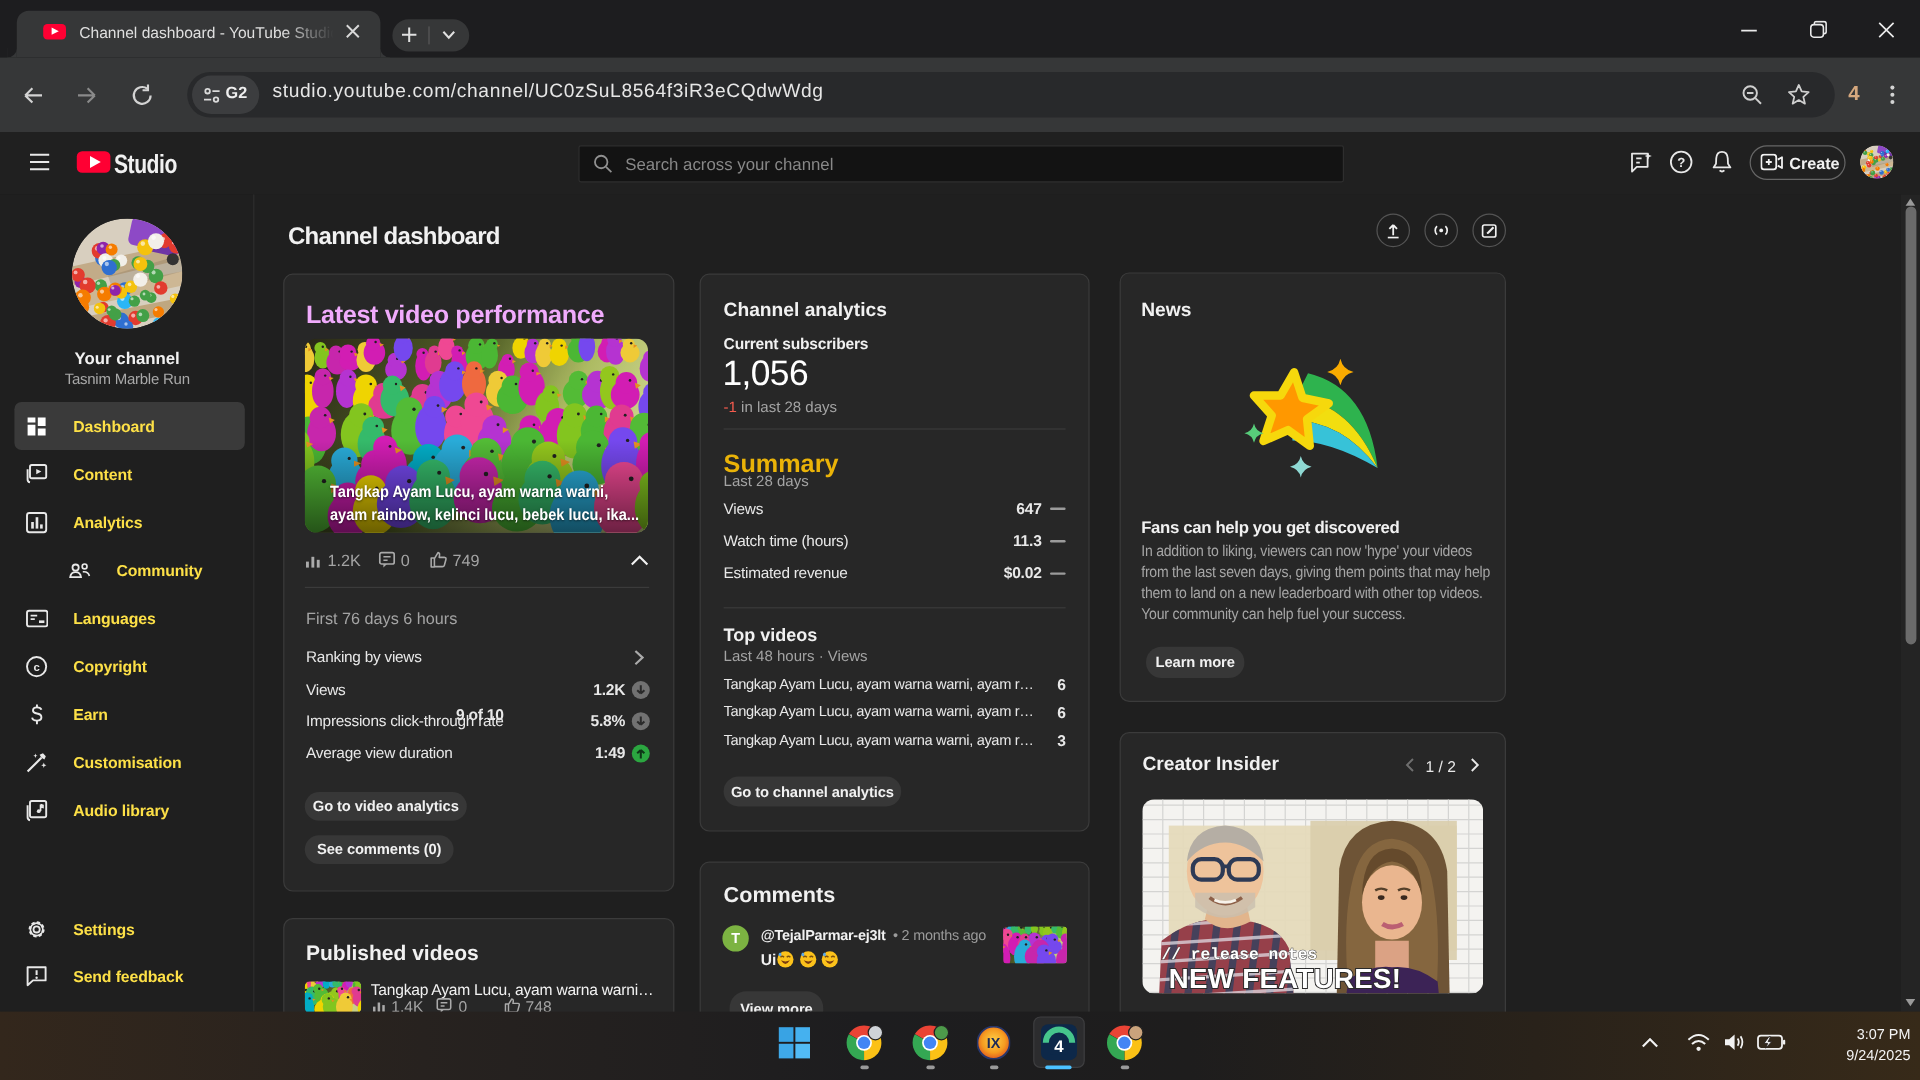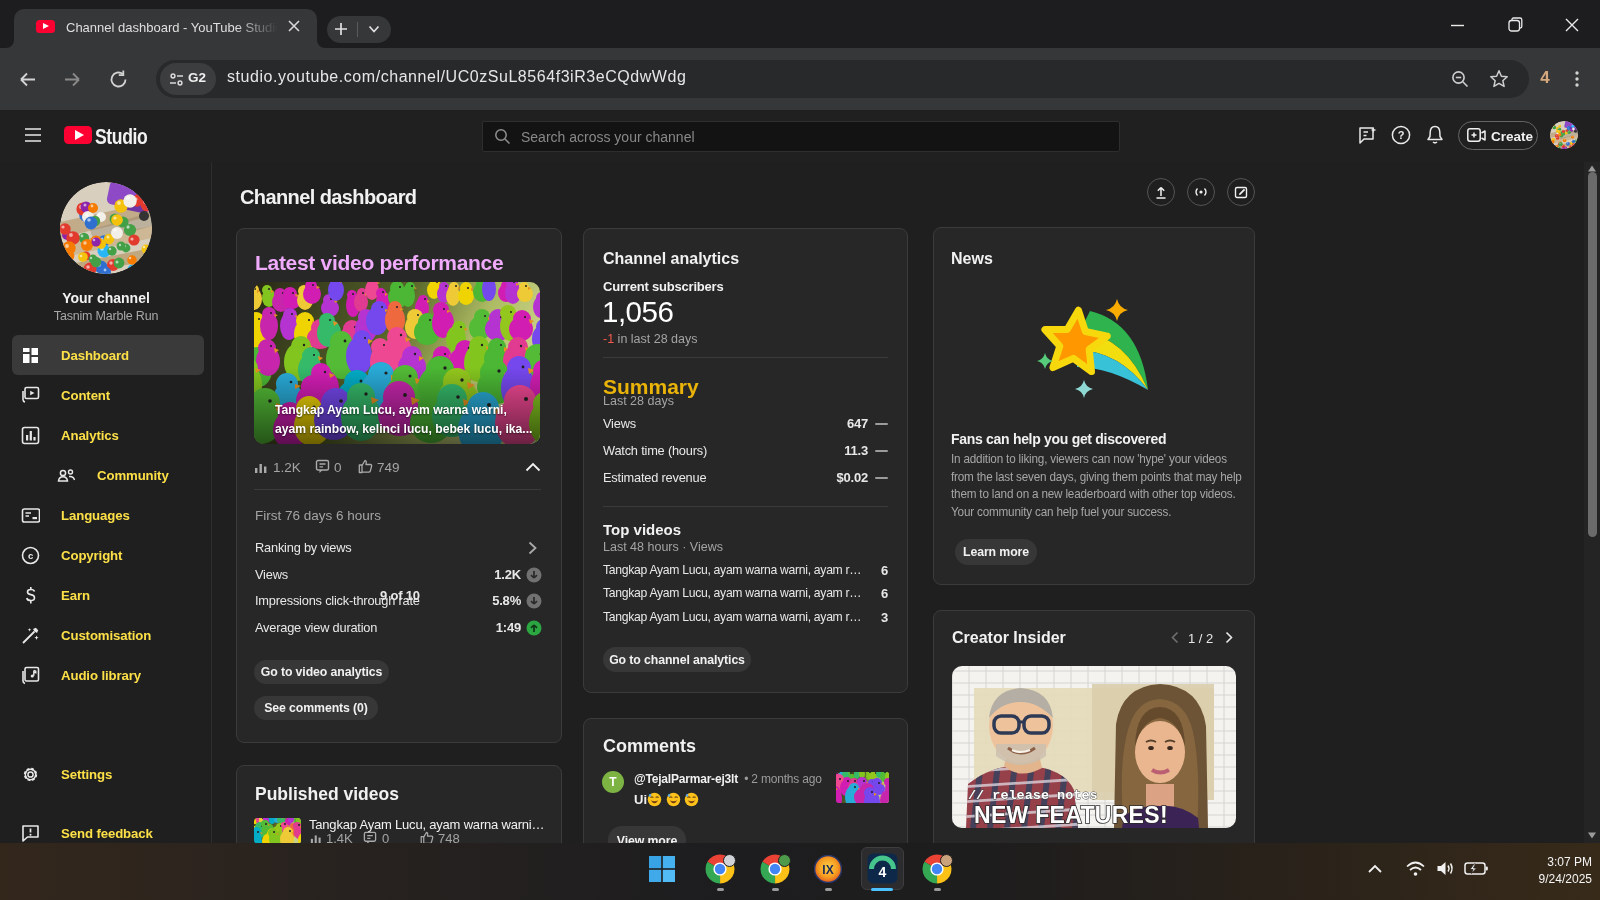--- a/index.html
+++ b/index.html
@@ -422,21 +422,21 @@
       <span class="nlabel">Audio library</span>
     </div>
 <div class="navitem" style="top:754px;">
       <svg class="nicon" viewBox="0 0 19 19">
         <circle cx="9.5" cy="9.5" r="2.6" fill="none" stroke="#e8e8e8" stroke-width="1.5"></circle>
         <circle cx="9.5" cy="9.5" r="5.6" fill="none" stroke="#e8e8e8" stroke-width="2.2" stroke-dasharray="2.6 1.8"></circle>
         <circle cx="9.5" cy="9.5" r="5.2" fill="none" stroke="#e8e8e8" stroke-width="1.4"></circle>
       </svg>
       <span class="nlabel">Settings</span>
     </div>
-<div class="navitem" style="top:813px;">
+<div class="navitem" style="top:793px;">
       <svg class="nicon" viewBox="0 0 19 19">
         <path d="M2 2 H17 V13 H6.5 L2 17 Z" fill="none" stroke="#e8e8e8" stroke-width="1.6" stroke-linejoin="round"></path>
         <path d="M9.5 4.5 V8.5" stroke="#e8e8e8" stroke-width="1.7"></path>
         <circle cx="9.5" cy="10.8" r="1" fill="#e8e8e8"></circle>
       </svg>
       <span class="nlabel">Send feedback</span>
     </div>
 
 <div class="abs" style="left:240px;top:186px;color:#f1f1f1;font-size:20px;font-weight:bold;letter-spacing:-0.6px;">Channel dashboard</div>
 <div class="abs" style="left:1147px;top:178px;width:28px;height:28px;border:1px solid #545454;border-radius:50%;"></div>

